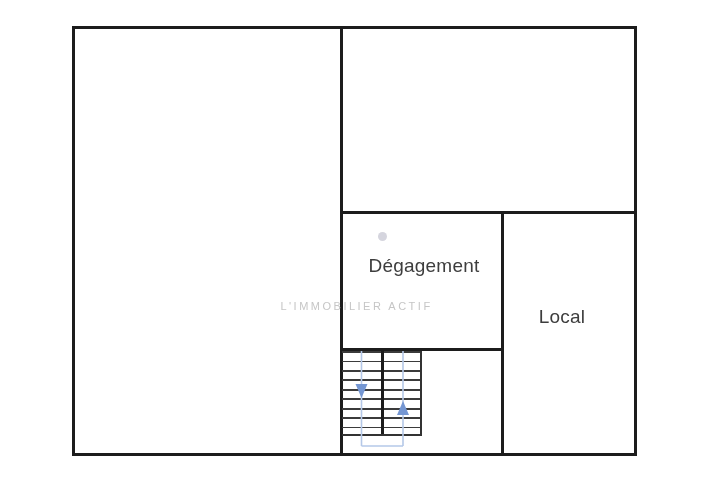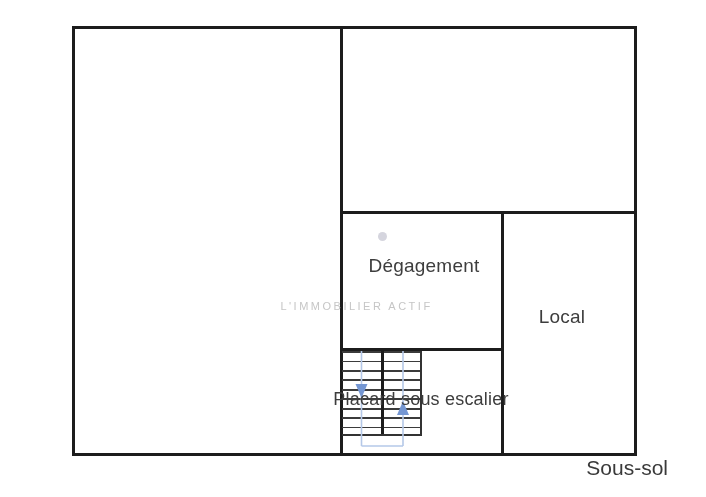--- a/index.html
+++ b/index.html
@@ -63,17 +63,15 @@
     <line x1="21.5" y1="98" x2="63" y2="98" stroke-width="1.6" fill="none" stroke="#b5c8e8"></line>
     <polygon points="15.5,36 27.5,36 21.5,50" fill="#7496d2"></polygon>
     <polygon points="57,67 69,67 63,53" fill="#7496d2"></polygon>
   </svg>
 
   <div class="watermark-dot"></div>
   <div class="watermark">L'IMMOBILIER ACTIF</div>
 
   <div class="room-label" style="left:424px;top:266px;text-align:center;">Dégagement</div>
   <div class="room-label" style="left:562px;top:317px;">Local</div>
-  <div class="room-label small" style="left:421px;top:399px;">Placard sous escalier</div>
 
-  <div class="floor-label">Sous-sol</div>
 
 </div>
 
 </body></html>

